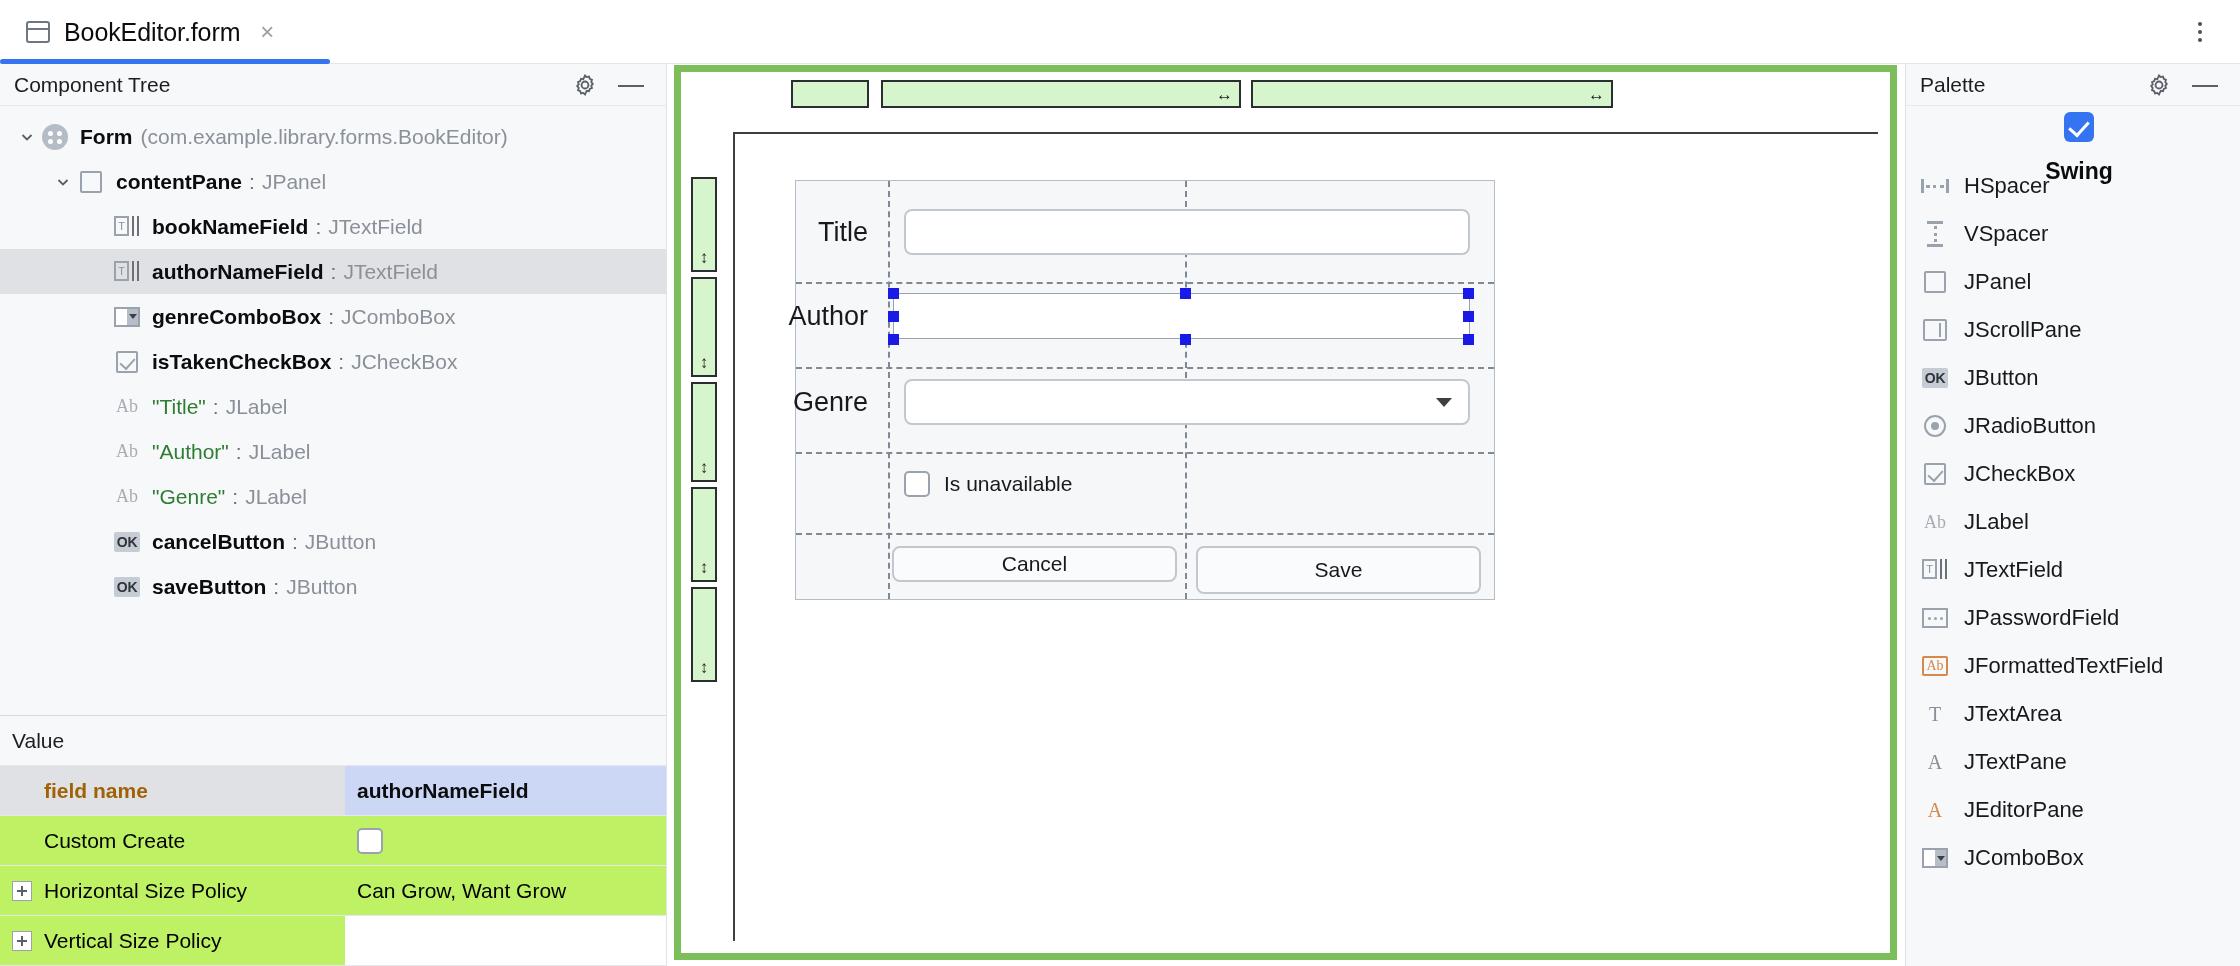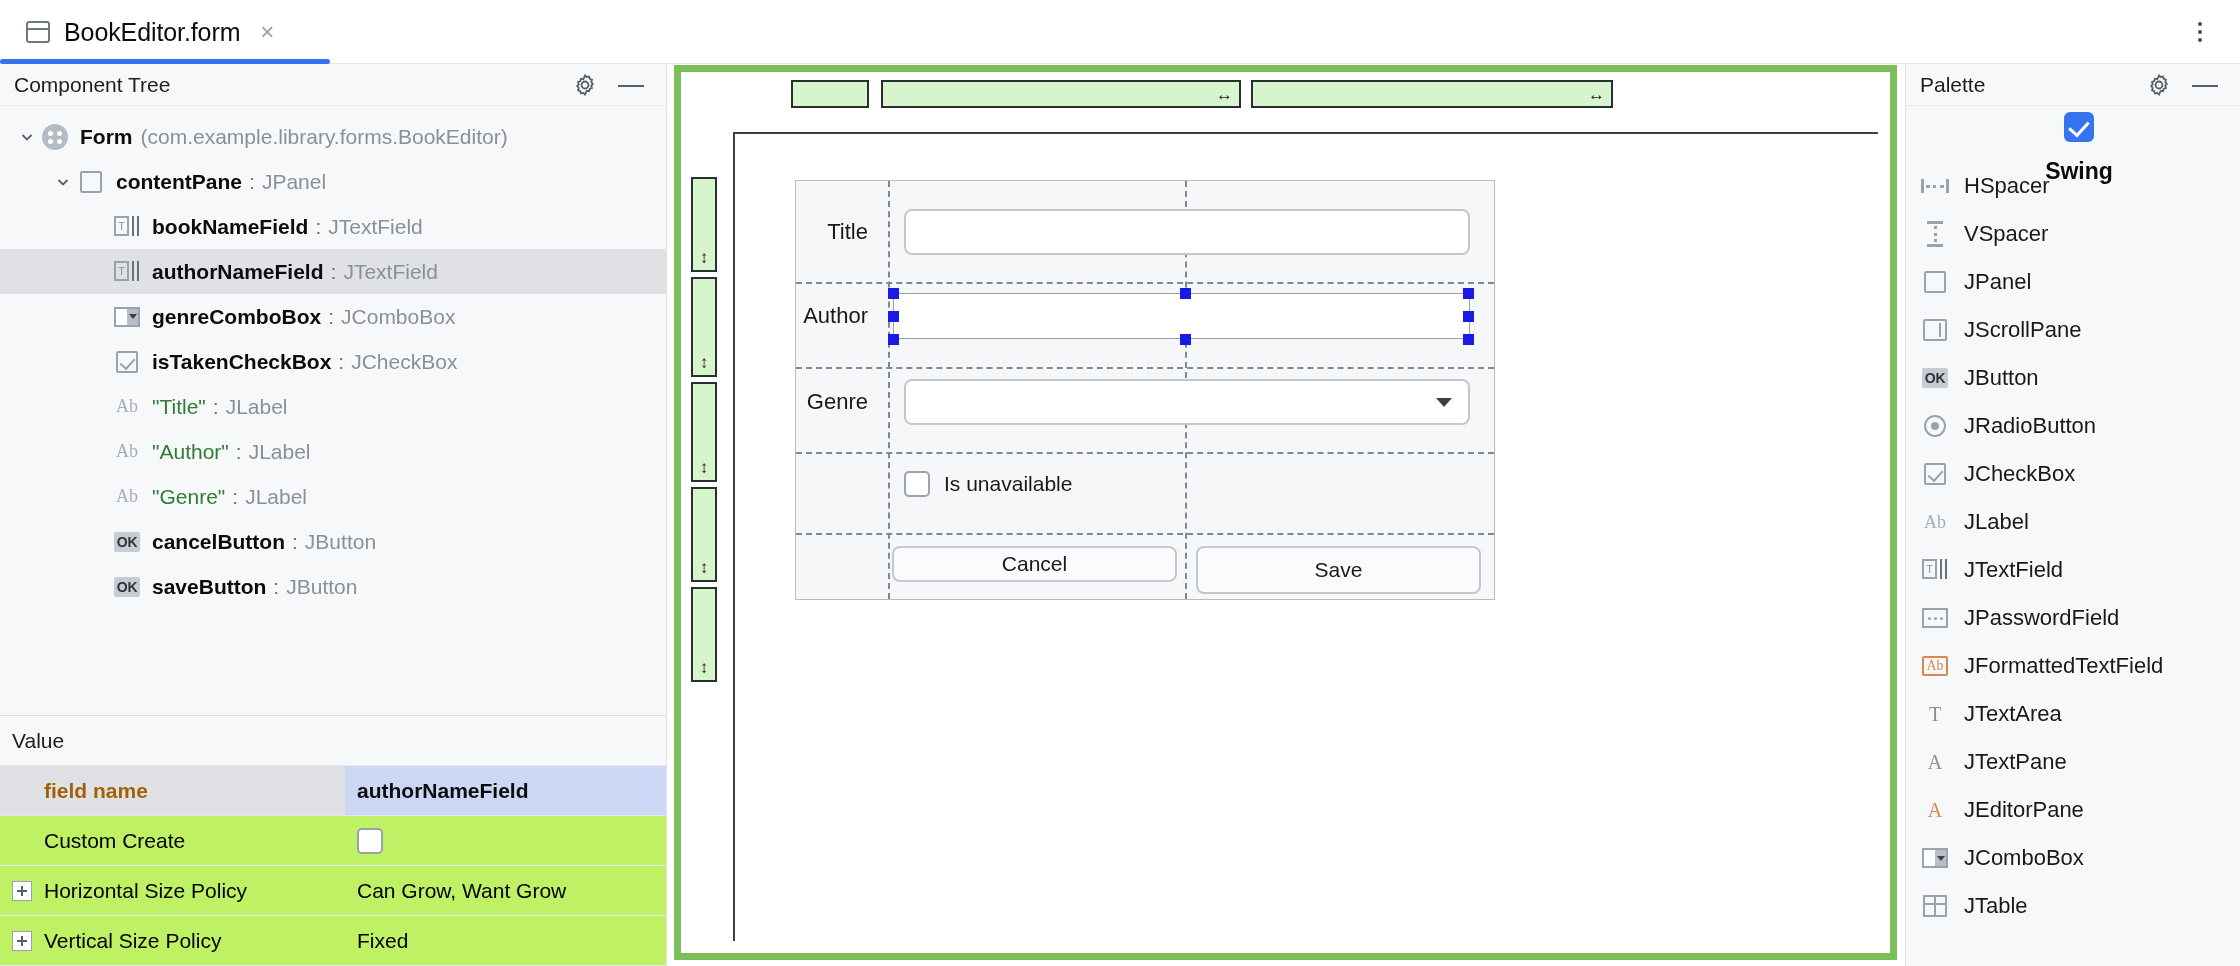--- a/index.html
+++ b/index.html
@@ -171,21 +171,21 @@
     border: 1px solid #b5bcc6; background: #f6f7f9;
   }
   .gridcol {
     position: absolute; top: 0; bottom: 0; left: 92px; border-left: 2px dashed #7f8996;
   }
   .gridcol2 { position: absolute; top: 0; bottom: 0; left: 389px; border-left: 2px dashed #7f8996; }
   .gridrow { position: absolute; left: 0; right: 0; border-top: 2px dashed #7f8996; }
 
   .cell-label {
     position: absolute; left: 0; width: 90px; display: flex; align-items: center;
-    justify-content: flex-end; padding-right: 18px; font-size: 22px; color: #17191c;
+    justify-content: flex-end; padding-right: 18px; font-size: 27px; color: #17191c;
   }
   .sw-input {
     position: absolute; background: #ffffff; border: 2px solid #c3c8cf; border-radius: 8px;
   }
   .sw-combo {
     position: absolute; background: #ffffff; border: 2px solid #c3c8cf; border-radius: 8px;
     display: flex; align-items: center; justify-content: flex-end; padding-right: 16px;
   }
   .sw-combo .cv { width: 0; height: 0; border-left: 8px solid transparent; border-right: 8px solid transparent; border-top: 9px solid #3c4044; }
   .sw-checkrow { position: absolute; display: flex; align-items: center; gap: 14px; }
@@ -443,23 +443,20 @@
             </span>
             <span class="pc2">
               <span>Can Grow, Want Grow</span>
             </span>
           </div>
           <div class="prow alt">
             <span class="pc1">
               <span class="expander"></span>
               <span>Vertical Size Policy</span>
             </span>
-            <span class="pc2">
-              <span>Fixed</span>
-            </span>
           </div>
         </div>
     </div>
 
     <div class="center">
       <div class="green-frame">
         <div class="designer">
 
           <div class="hruler">
             <div class="chip" style="left:58px;  top:0; width:78px;  height:28px;"></div>
@@ -652,24 +649,18 @@
               <span>JEditorPane</span>
             </div>
             <div class="pal-item">
               <span class="pal-ic">
                 <span class="ic-combo">
                   <i></i>
                 </span>
               </span>
               <span>JComboBox</span>
             </div>
-            <div class="pal-item">
-              <span class="pal-ic">
-                <span class="ic-table"></span>
-              </span>
-              <span>JTable</span>
-            </div>
           </div>
       </div>
     </div>
 
   </div>
 </div>
 
 </body></html>

